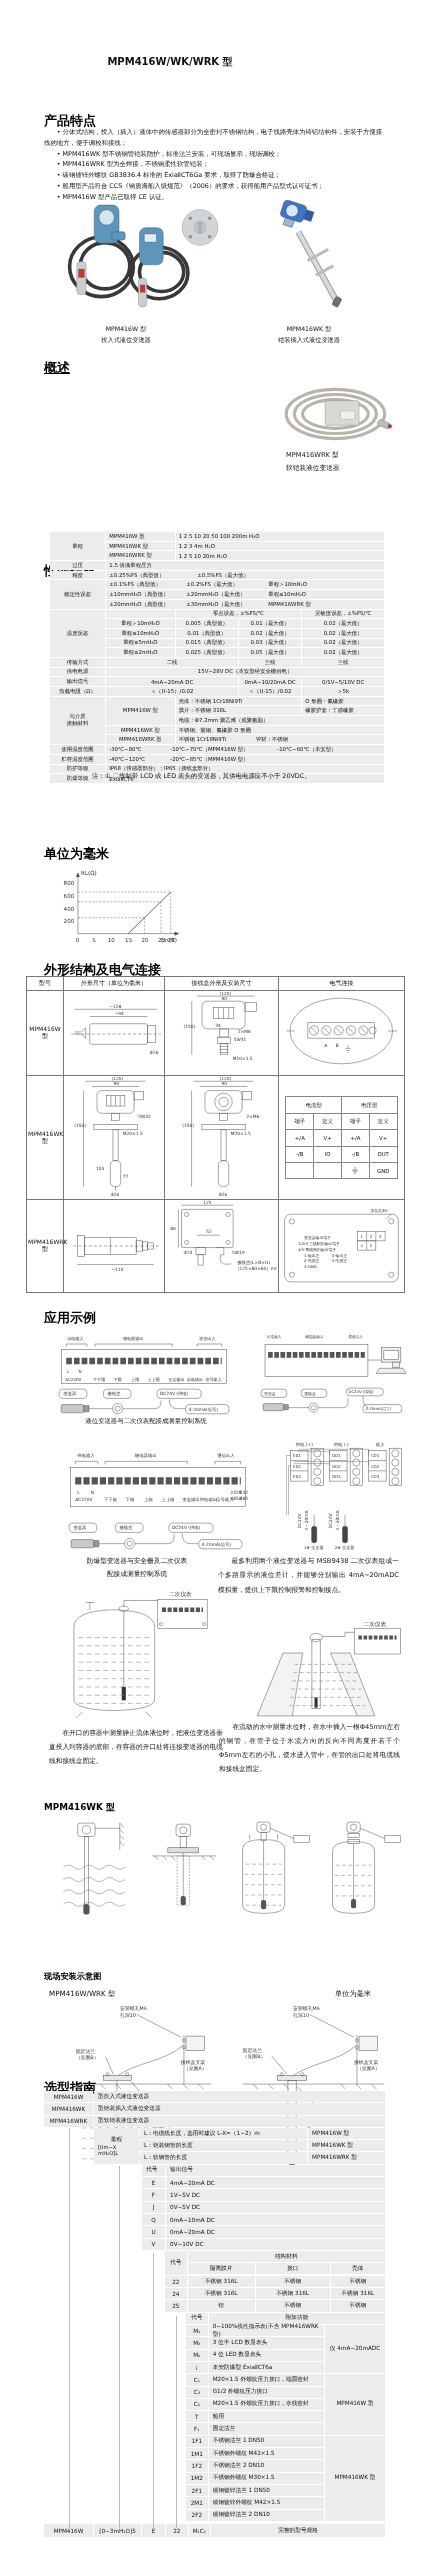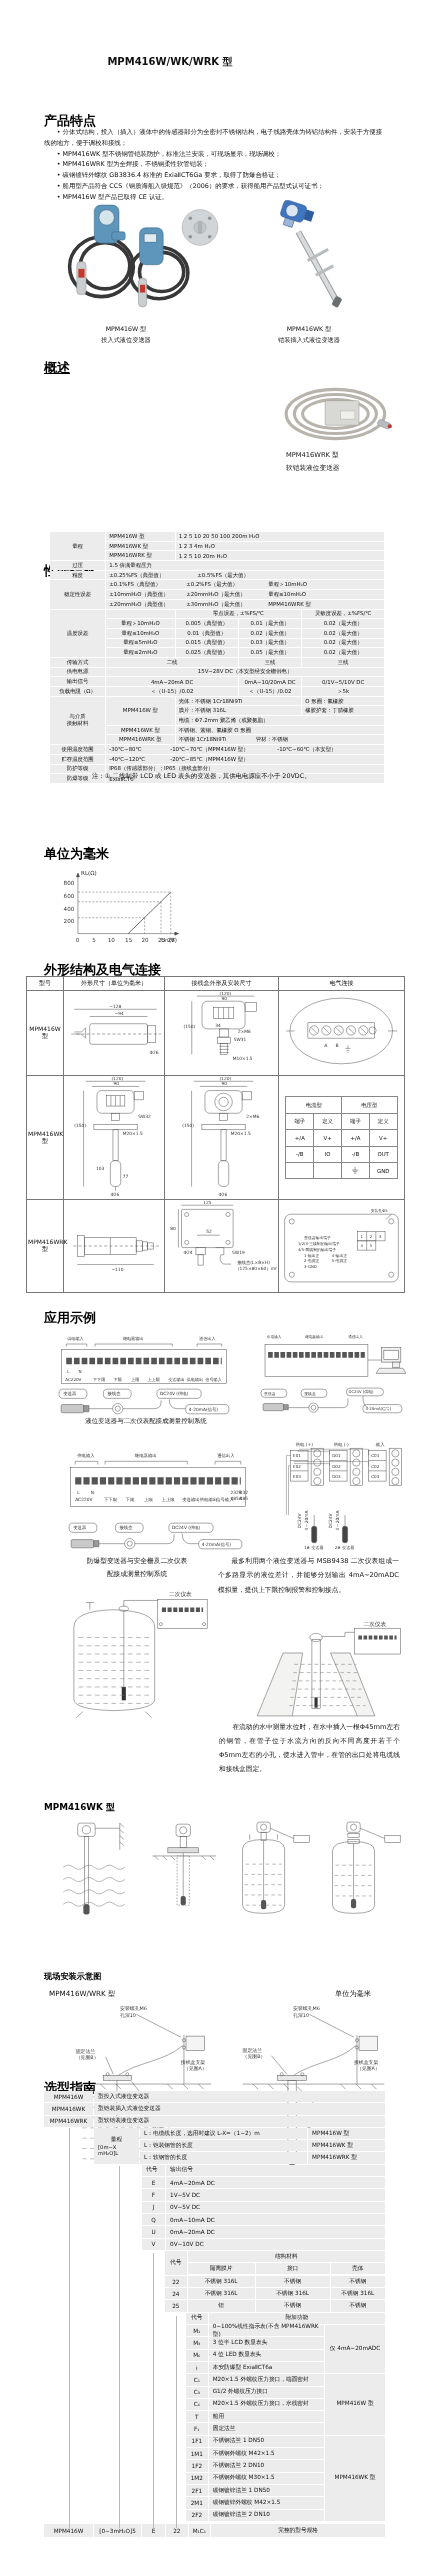--- a/index.html
+++ b/index.html
@@ -808,20 +808,21 @@
     <rect x="119" y="148" width="6" height="20" fill="#333"></rect>
     <g stroke="#777" stroke-dasharray="7 6">
       <line x1="80" y1="84" x2="200" y2="84"></line>
         <line x1="78" y1="100" x2="202" y2="100"></line>
         <line x1="76" y1="116" x2="206" y2="116"></line>
       <line x1="74" y1="132" x2="210" y2="132"></line>
         <line x1="72" y1="148" x2="214" y2="148"></line>
         <line x1="70" y1="164" x2="218" y2="164"></line>
     </g>
   </svg>
+  <div class="abs body-text" style="left:49px;top:1726px;width:174px;text-indent:2em;">在开口的容器中测量静止流体液位时，把液位变送器垂直投入到容器的底部，在容器的开口处将连接变送器的电缆线和接线盒固定。</div>
   <div class="abs body-text" style="left:219px;top:1720px;width:181px;text-indent:2em;">在流动的水中测量水位时，在水中插入一根Φ45mm左右的钢管，在管子位于水流方向的反向不同高度开若干个Φ5mm左右的小孔，使水进入管中，在管的出口处将电缆线和接线盒固定。</div>
 
   <div class="abs h" style="left:44px;top:1802px;font-size:8.8px;">MPM416WK 型</div>
   <svg class="abs" style="left:59px;top:1818px;" width="80" height="100" viewBox="0 0 155 195">
     <g stroke="#555" fill="none">
       <rect x="36" y="10" width="34" height="26" rx="5"></rect>
         <circle cx="53" cy="23" r="8"></circle>
       <path d="M70,20 h48 M118,10 v52"></path>
         <path d="M118,10 l8,8 m-8,4 l8,8 m-8,4 l8,8 m-8,4 l8,8"></path>
       <rect x="49" y="36" width="8" height="132"></rect>

